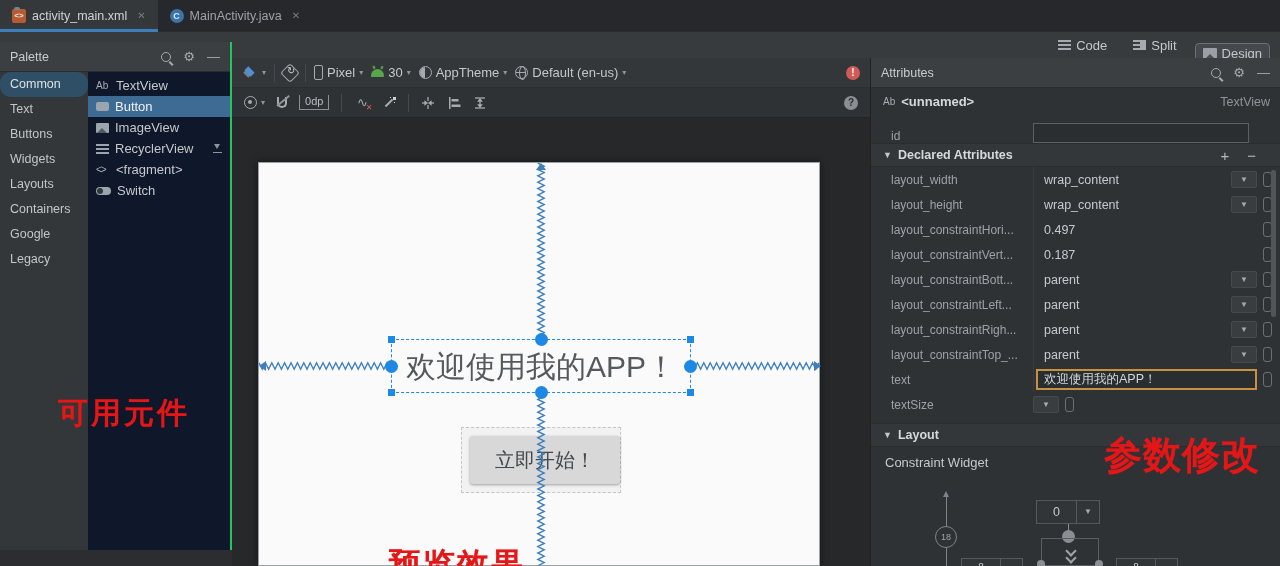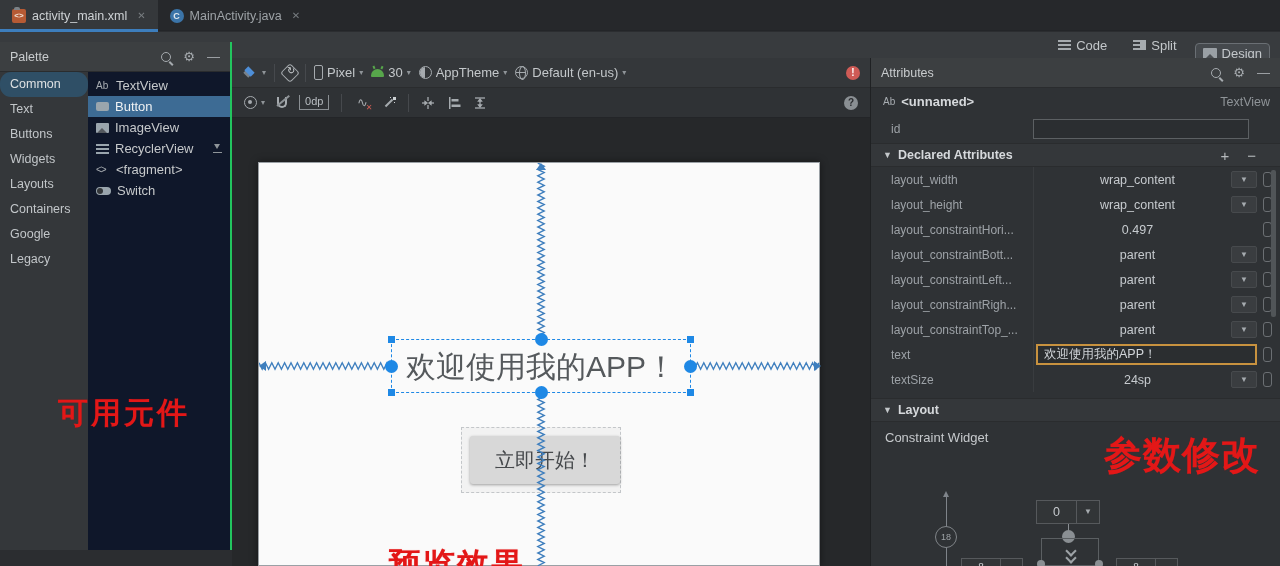--- a/index.html
+++ b/index.html
@@ -105,29 +105,29 @@
   .h-ci { position:absolute; width:13px; height:13px; border-radius:50%; background:#1e88e5; }
   .btn-outer { position:absolute; left:202px; top:264px; width:160px; height:66px; border:1px dashed #c3c6c9; background:#f2f2f2; z-index:1; }
   .btn-inner { position:absolute; left:8px; top:8px; width:150px; height:48px; background:#d8d8d8; border-radius:3px; box-shadow:0 1px 3px rgba(0,0,0,.35); text-align:center; line-height:48px; font-size:20px; color:#46494c; }
   .red-note { position:absolute; color:#e31717; font-weight:bold; z-index:10; white-space:nowrap; text-shadow:0 0 1px rgba(227,23,23,.4); }
   
   .attrs { position:absolute; left:870px; top:58px; width:410px; height:508px; background:#2f3235; border-left:1px solid #1f2123; }
   .comp-row { height:27px; display:flex; align-items:center; padding:0 10px 0 12px; color:#d6d9dc; }
   .comp-ab { font-size:10px; color:#a8adb2; margin-right:6px; }
   .comp-name { font-weight:bold; font-size:13px; }
   .comp-type { margin-left:auto; color:#8f9498; font-size:12.5px; }
-  .id-row { height:28px; display:flex; align-items:center; }
+  .id-row { height:28px; display:flex; align-items:flex-end; }
   .id-label { width:162px; padding-left:20px; color:#9da2a7; }
   .id-input { width:216px; height:20px; border:1px solid #5c6063; background:#2b2e31; }
   .sect-header { height:24px; background:#34373a; border-top:1px solid #2a2c2e; border-bottom:1px solid #2a2c2e; display:flex; align-items:center; padding:0 10px 0 12px; color:#d6d9dc; font-weight:bold; font-size:12.5px; gap:6px; }
   .sect-arrow { font-size:9px; color:#c3c7ca; }
   .sect-icons { margin-left:auto; display:flex; gap:18px; font-size:15px; color:#b6babd; font-weight:normal; padding-right:14px; }
   .attr-row { height:25px; display:flex; align-items:center; }
   .attr-label { width:162px; padding-left:20px; color:#9da2a7; white-space:nowrap; overflow:hidden; }
-  .attr-value { flex:1; align-self:stretch; display:flex; align-items:center; border-left:1px solid #393c3f; padding-left:10px; color:#c6cace; font-size:12.5px;justify-content:center; }
+  .attr-value { flex:1; align-self:stretch; display:flex; align-items:center; border-left:1px solid #393c3f; padding-left:10px; color:#c6cace; font-size:12.5px; }
   .attr-dd { width:26px; height:17px; background:#3a3d40; border:1px solid #474a4d; border-radius:2px; text-align:center; color:#a6abaf; font-size:8px; line-height:15px; margin-right:2px; }
   .attr-dd-sp { width:28px; }
   .attr-flag { width:9px; height:15px; border:1.5px solid #6b6f73; border-radius:3px; margin:0 8px 0 4px; }
   .text-input { flex:1; height:21px; margin-right:2px; border:2px solid #c8923f; background:#2b2e30; color:#d2d6da; font-size:12.5px; line-height:17px; padding:0 6px; white-space:nowrap; overflow:hidden; }
   .cw-label { padding:8px 16px 0 14px; color:#c6c9cc; font-size:13px; }
   .scroll-thumb { position:absolute; right:4px; top:112px; width:5px; height:147px; background:#51555 Eight8; background:#515558; border-radius:2px; }
   
   .cw { position:absolute; left:0; top:430px; width:410px; height:78px; }
   .cw-vline { position:absolute; left:75px; top:8px; width:1px; height:70px; background:#7f848a; }
   .cw-vline::before { content:""; position:absolute; left:-3px; top:-5px; border-left:3.5px solid transparent; border-right:3.5px solid transparent; border-bottom:6px solid #7f848a; }
@@ -402,20 +402,28 @@
   </div>
   <div class="attr-row">
     <span class="attr-label">layout_constraintHori...</span>
     <span class="attr-value">
         <span>0.497</span>
       </span>
     <span class="attr-dd-sp"></span>
     <span class="attr-flag"></span>
   </div>
   <div class="attr-row">
+    <span class="attr-label">layout_constraintVert...</span>
+    <span class="attr-value">
+        <span>0.187</span>
+      </span>
+    <span class="attr-dd-sp"></span>
+    <span class="attr-flag"></span>
+  </div>
+  <div class="attr-row">
     <span class="attr-label">layout_constraintBott...</span>
     <span class="attr-value">
         <span>parent</span>
       </span>
     <span class="attr-dd">▼</span>
     <span class="attr-flag"></span>
   </div>
   <div class="attr-row">
     <span class="attr-label">layout_constraintLeft...</span>
     <span class="attr-value">
@@ -442,23 +450,20 @@
   </div>
   <div class="attr-row">
     <span class="attr-label">text</span>
     <span class="attr-value" style="padding-left:2px;">
       <span class="text-input">欢迎使用我的APP！</span>
     </span>
     <span class="attr-flag"></span>
   </div>
   <div class="attr-row">
     <span class="attr-label">textSize</span>
-    <span class="attr-value">
-        <span>24sp</span>
-      </span>
     <span class="attr-dd">▼</span>
     <span class="attr-flag"></span>
   </div>
 
   <div style="height:6px;"></div>
   <div class="sect-header">
     <span class="sect-arrow">▼</span>
     <span>Layout</span>
   </div>
   <div class="cw-label">Constraint Widget</div>

